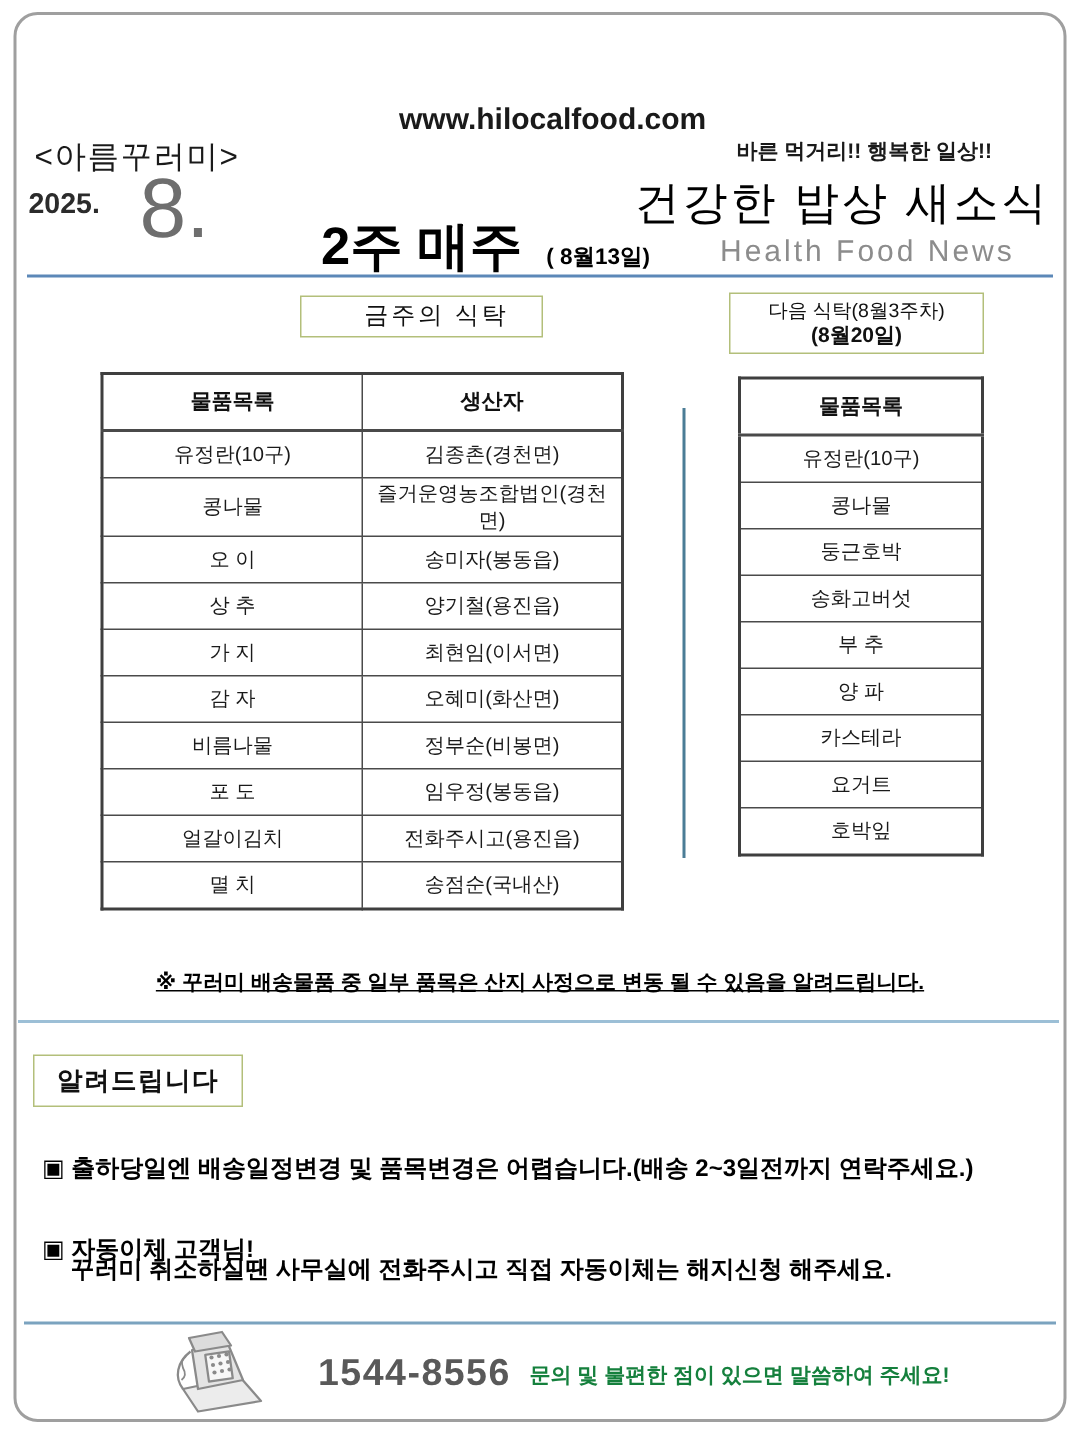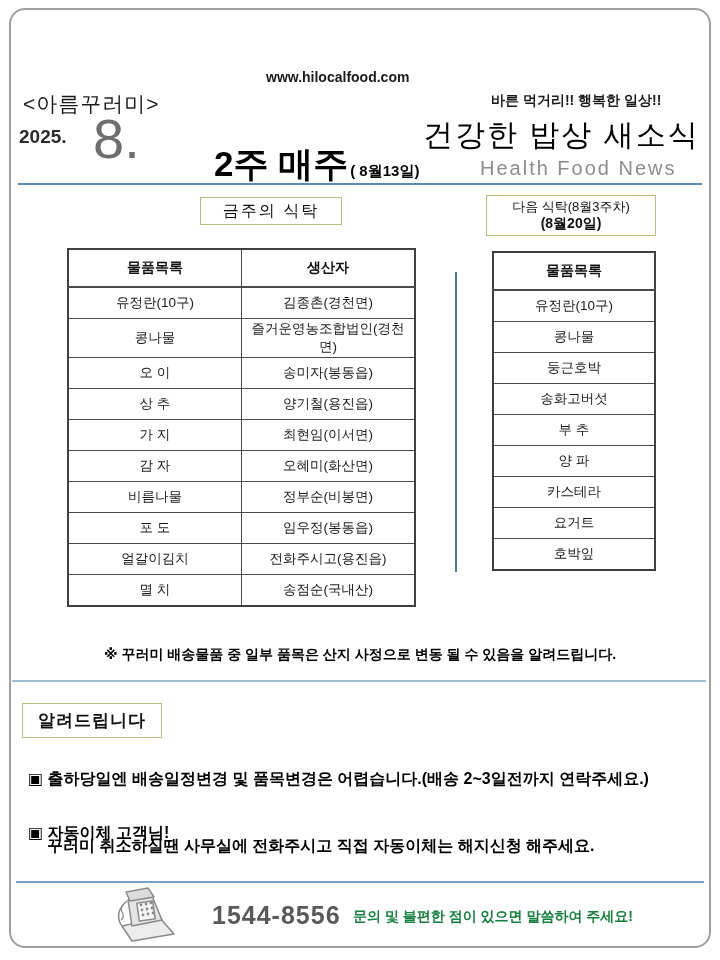--- a/index.html
+++ b/index.html
@@ -4,56 +4,56 @@
 <style>
   html,body{margin:0;padding:0;background:#ffffff;}
   .page{
     position:relative;width:720px;height:960px;background:#ffffff;overflow:hidden;
     font-family:"Liberation Sans","DejaVu Sans",sans-serif;color:#111;
   }
   .sheet-border{
     position:absolute;left:9px;top:8px;right:9px;bottom:12px;
     border:2px solid #9f9f9f;border-radius:16px;pointer-events:none;
   }
-  .website{position:absolute;left:266px;top:69px;font-size:14px;font-weight:bold;color:#1a1a1a;text-align:right;}
+  .website{position:absolute;left:266px;top:69px;font-size:20px;font-weight:bold;color:#1a1a1a;text-align:right;}
   .brand{position:absolute;left:23px;top:90px;font-size:21px;letter-spacing:1px;color:#1a1a1a;}
   .year{position:absolute;left:19px;top:126px;font-size:19px;font-weight:bold;color:#2b2b2b;}
   .month{position:absolute;left:93px;top:106px;font-size:56px;color:#6e6e6e;}
   .issue-title{position:absolute;left:214px;top:141px;font-size:35px;font-weight:bold;color:#000;}
-  .issue-date{font-size:15px;font-weight:bold;margin-left:2px;}
+  .issue-date{font-size:15px;font-weight:bold;margin-left:16px;}
   .slogan{position:absolute;left:475px;top:92px;font-size:14px;font-weight:bold;color:#1a1a1a;margin-left:16px;}
   .news-title{position:absolute;left:423px;top:115px;font-size:30px;letter-spacing:2px;color:#000;}
   .news-sub{position:absolute;left:480px;top:157px;font-size:20px;letter-spacing:2px;color:#8c8c8c;}
   .hr{position:absolute;height:2px;}
   .hr-top{left:18px;right:18px;top:183px;background:#5c88b8;}
   .hr-mid{left:12px;right:14px;top:680px;background:#9cbfd6;}
   .hr-foot{left:16px;right:16px;top:881px;background:#7ba3bf;}
   .box{border:1px solid #b3bf7a;background:#fff;text-align:center;}
   .box-thisweek{
     position:absolute;left:200px;top:197px;width:140px;height:26px;
-    font-size:16px;letter-spacing:2px;line-height:26px;
+    font-size:16px;letter-spacing:2px;line-height:26px;padding-left:20px;
   }
   .box-nextweek{
     position:absolute;left:486px;top:195px;width:168px;padding:3px 0 4px 0;
     font-size:13px;line-height:16px;
   }
   .box-nextweek .bold{font-weight:bold;font-size:14px;}
   .table-wrap{position:absolute;}
   .tw-left{left:67px;top:248px;width:349px;}
   .tw-right{left:492px;top:251px;width:164px;}
   table{border-collapse:collapse;width:100%;table-layout:fixed;background:#fff;}
   table,th,td{border:1px solid #4a4a4a;}
   table{border:2px solid #3f3f3f;}
   th{height:34px;font-size:14px;font-weight:bold;border-bottom-width:2px;margin-top:19px;}
   td{height:28px;font-size:13.5px;text-align:center;color:#1a1a1a;margin-left:40px;}
   .tw-left td:first-child{width:143px;}
   .vline{position:absolute;left:455px;top:272px;width:2px;height:300px;background:#4b7d96;}
   .notice{
     position:absolute;left:0;top:646px;width:720px;text-align:center;
-    font-size:14px;font-weight:bold;color:#000;
+    font-size:14px;font-weight:bold;color:#000;text-decoration:underline;
   }
   .announce-box{
     position:absolute;left:22px;top:703px;border:1px solid #b3bf7a;
     padding:5px 15px;font-size:17px;font-weight:bold;letter-spacing:1px;
   }
   .bullet{position:absolute;font-size:16px;font-weight:bold;color:#000;margin-top:18px;}
   .bullet1{left:28px;top:751px;width:660px;}
   .bullet2{left:28px;top:805px;}
   .bullet-sub{position:absolute;left:47px;top:836px;font-size:16px;font-weight:bold;color:#000;}
   .phone-icon{position:absolute;left:108px;top:884px;}

